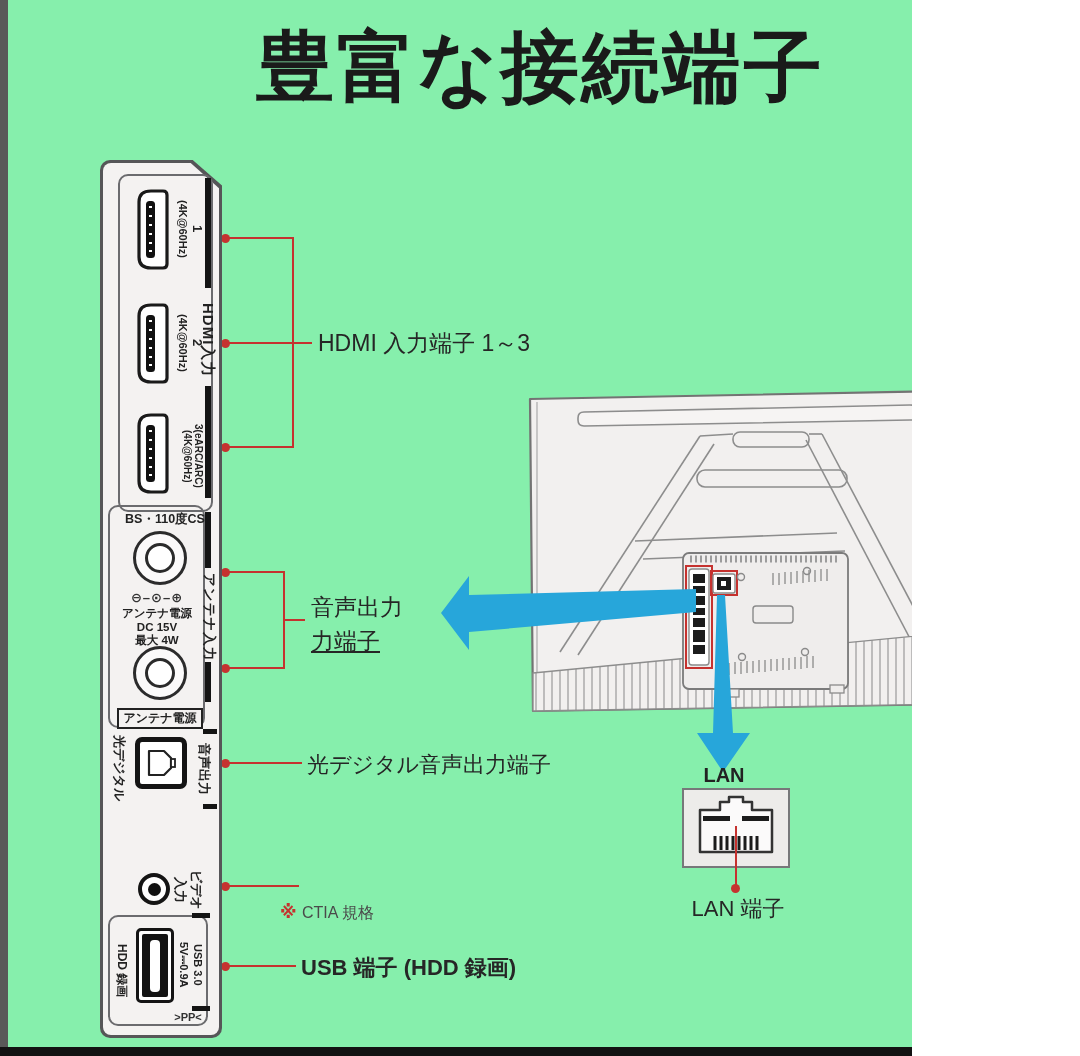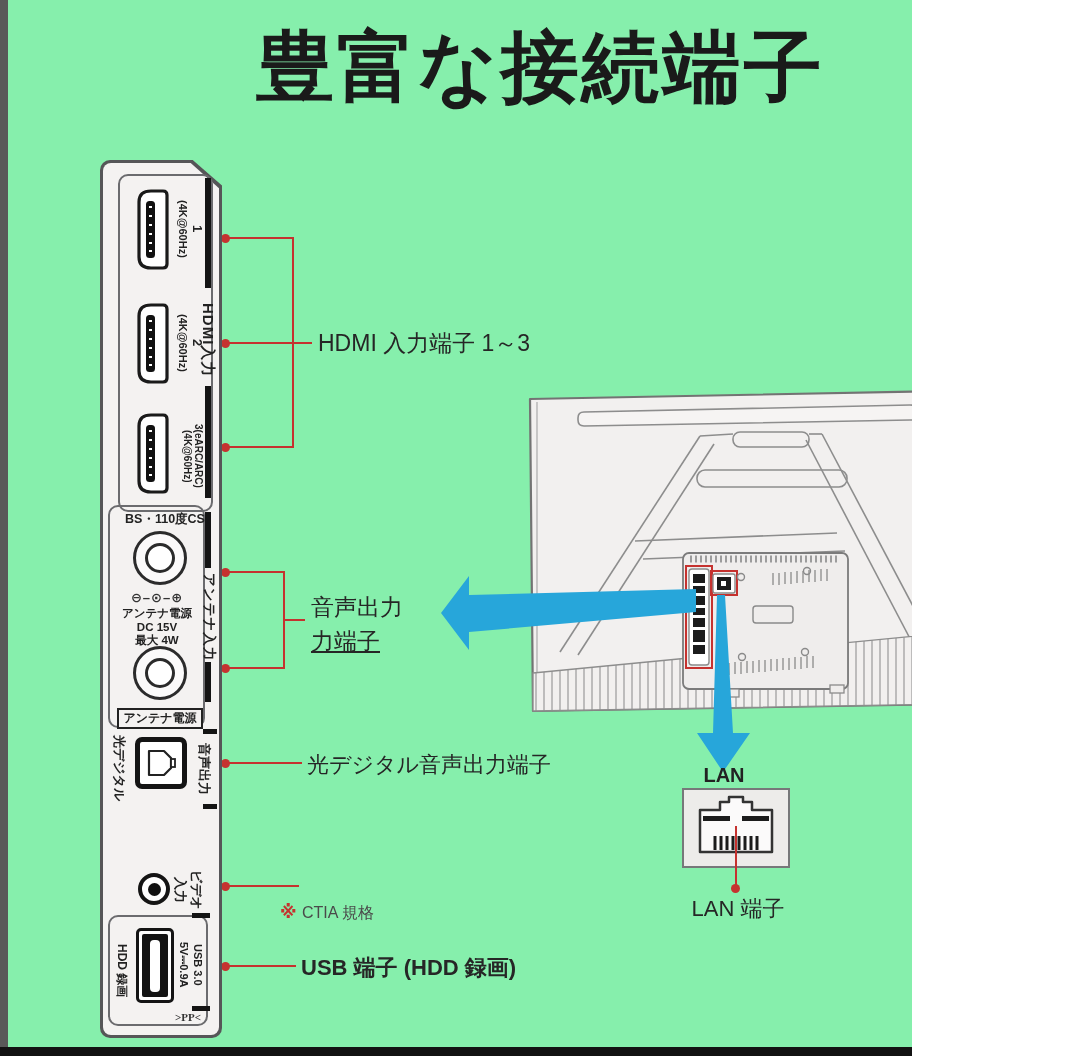--- a/index.html
+++ b/index.html
@@ -311,15 +311,15 @@
     <div class="vtext" style="left:10px;top:772px;height:78px;width:18px;font-size:12px;font-weight:600;">HDD 録画</div>
     <div class="usb-conn" style="left:36px;top:768px;">
       <div class="usb-conn-inner">
           <div class="usb-tongue"></div>
         </div>
     </div>
     <div class="vtext" style="left:76px;top:765px;height:80px;width:28px;font-size:11px;font-weight:600;line-height:1.25;">
       <div>USB 3.0</div>
       <div>5V⎓0.9A</div>
     </div>
-    <div class="small-hlabel" style="left:70px;top:851px;width:36px;font-size:11px;color:#333;font-family:Liberation Serif, serif;">&gt;PP&lt;</div>
+    <div class="small-hlabel" style="left:70px;top:851px;width:36px;font-size:11px;color:#333;">&gt;PP&lt;</div>
   </div>
 </div>
 
 </body></html>

